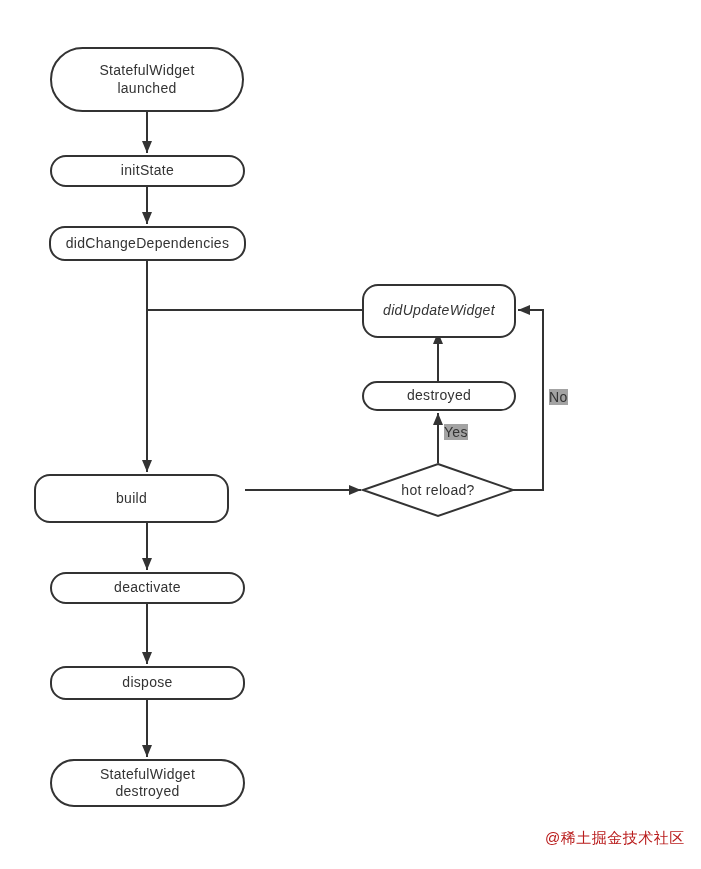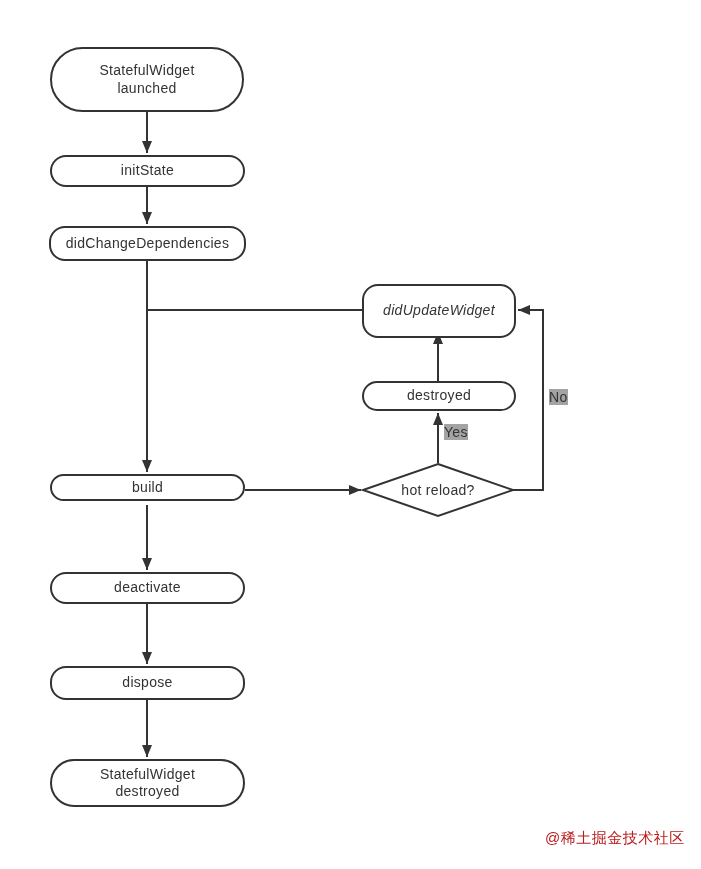--- a/index.html
+++ b/index.html
@@ -42,21 +42,21 @@
     justify-content: center;
     font-size: 14px;
     letter-spacing: 0.3px;
   }
   
   .n-launched  { left: 50px;  top: 47px;  width: 194px; height: 65px; }
   .n-initstate { left: 50px;  top: 155px; width: 195px; height: 32px; }
   .n-didchange { left: 49px;  top: 226px; width: 197px; height: 35px; }
   .n-didupdate { left: 362px; top: 284px; width: 154px; height: 54px; font-style: italic; }
   .n-reassemble{ left: 362px; top: 381px; width: 154px; height: 30px; }
-  .n-build     { left: 50px;  top: 474px; width: 195px; height: 27px; }
+  .n-build     { left: 34px;  top: 474px; width: 195px; height: 49px; }
   .n-deactivate{ left: 50px;  top: 572px; width: 195px; height: 32px; }
   .n-dispose   { left: 50px;  top: 666px; width: 195px; height: 34px; }
   .n-destroyed { left: 50px;  top: 759px; width: 195px; height: 48px; border-radius: 25px; }
   .n-hotreload { left: 363px; top: 464px; width: 150px; height: 52px; }
   .edge-label {
     position: absolute;
     font-size: 14px;
     letter-spacing: 0.3px;
     color: #333333;
     background: #a3a3a3;

